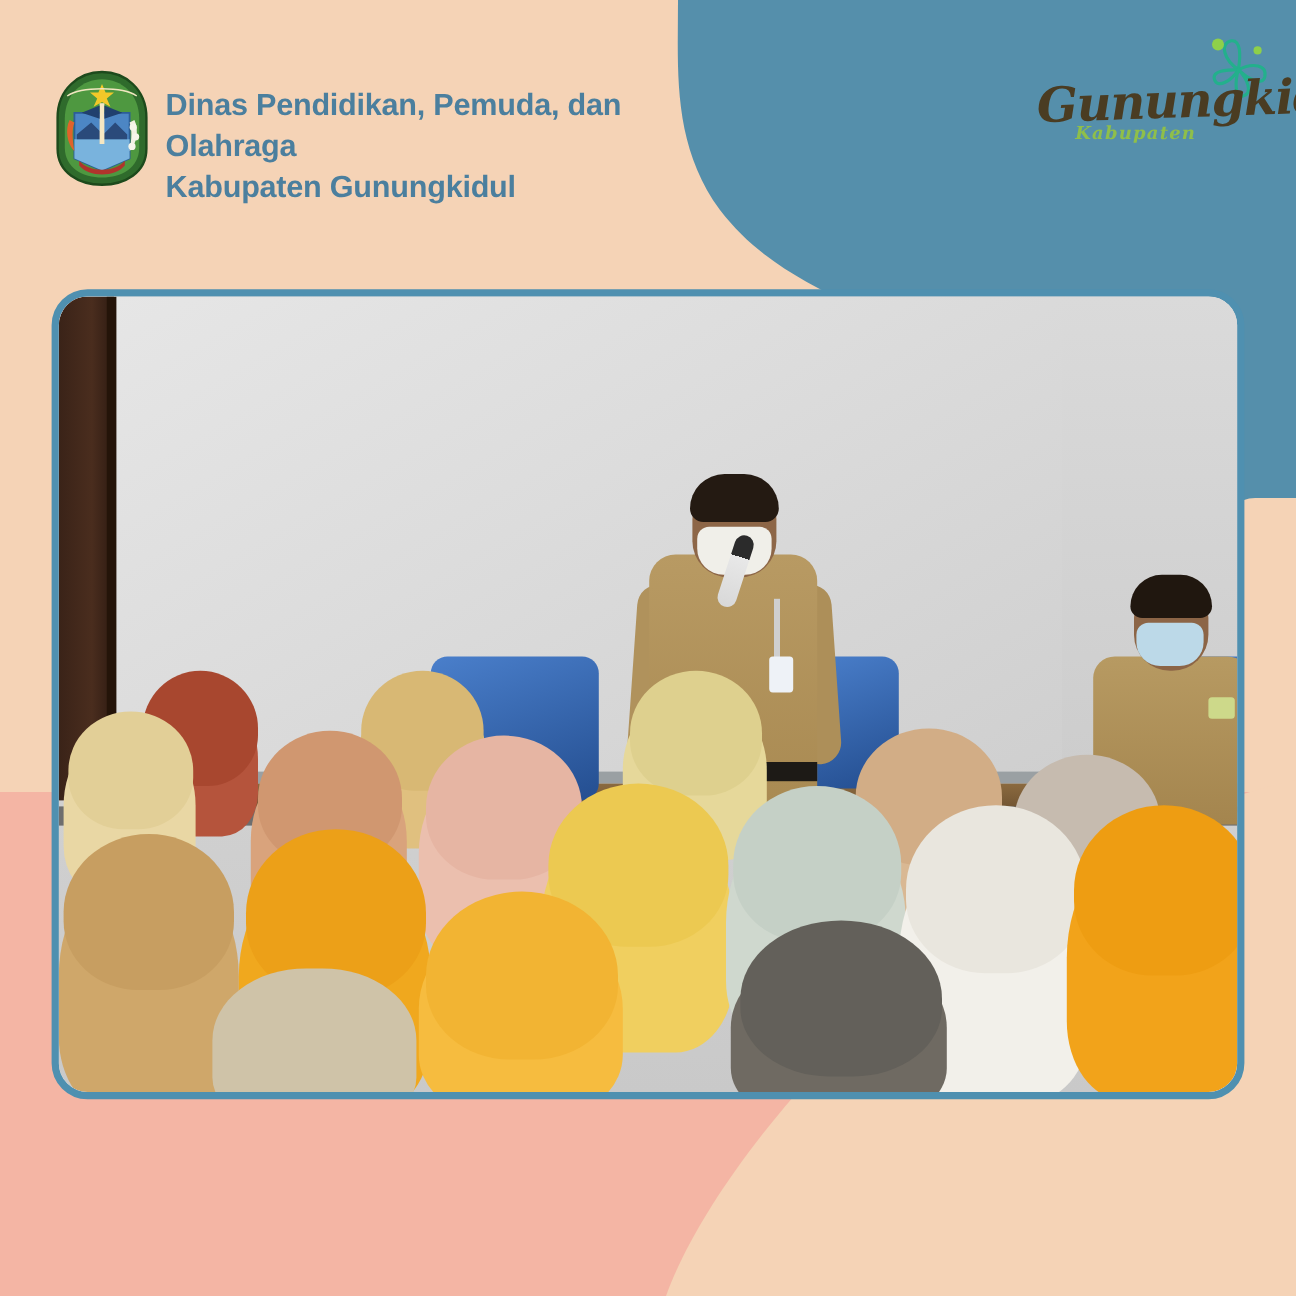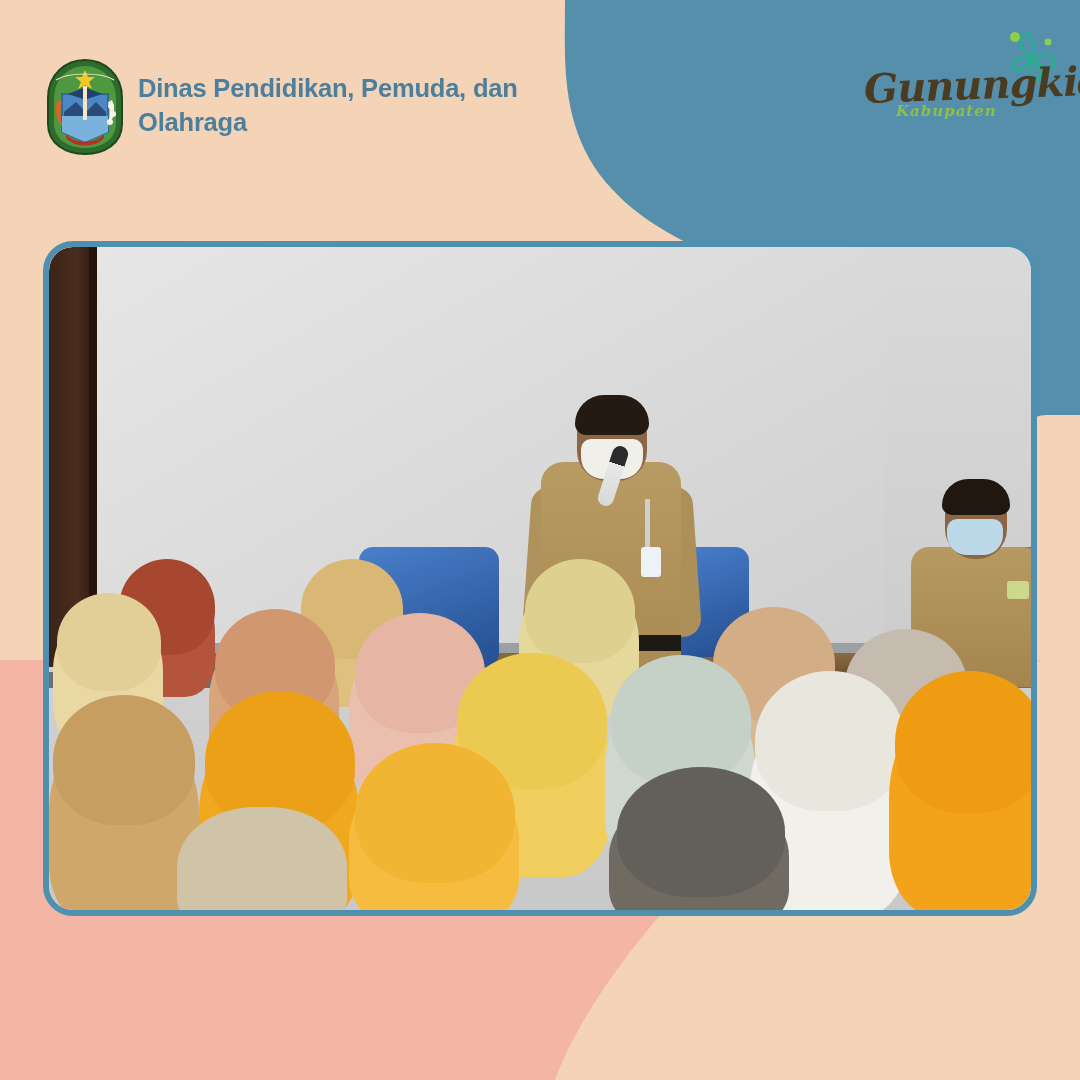--- a/index.html
+++ b/index.html
@@ -182,20 +182,21 @@
         <circle cx="67" cy="48" r="3" fill="#f5f5ea"></circle>
           <circle cx="69" cy="56" r="3" fill="#f5f5ea"></circle>
         <circle cx="66" cy="64" r="3" fill="#f5f5ea"></circle>
         <path d="M22 76 C30 86 52 86 60 76 L60 80 C52 90 30 90 22 80 Z" fill="#b0342c"></path>
         <path d="M12 22 C24 14 58 14 70 22" fill="none" stroke="#f0e6bf" stroke-width="1.2"></path>
       </svg>
     </div>
 
     <div class="header-title">
       <span>Dinas Pendidikan, Pemuda, dan Olahraga</span>
+      <span class="l2">Kabupaten Gunungkidul</span>
     </div>
   </div>
 
   <div class="gk-logo">
     <div class="gk-orn">
       <svg viewBox="0 0 58 56" width="58" height="56">
         <g fill="none" stroke="#23b08c" stroke-width="2.6" stroke-linecap="round">
           <path d="M30 30 C18 22 14 8 24 6 C32 5 32 18 30 30 Z"></path>
           <path d="M30 30 C42 24 54 26 52 36 C50 44 38 38 30 30 Z"></path>
           <path d="M30 30 C24 40 12 46 10 38 C8 31 20 30 30 30 Z"></path>

